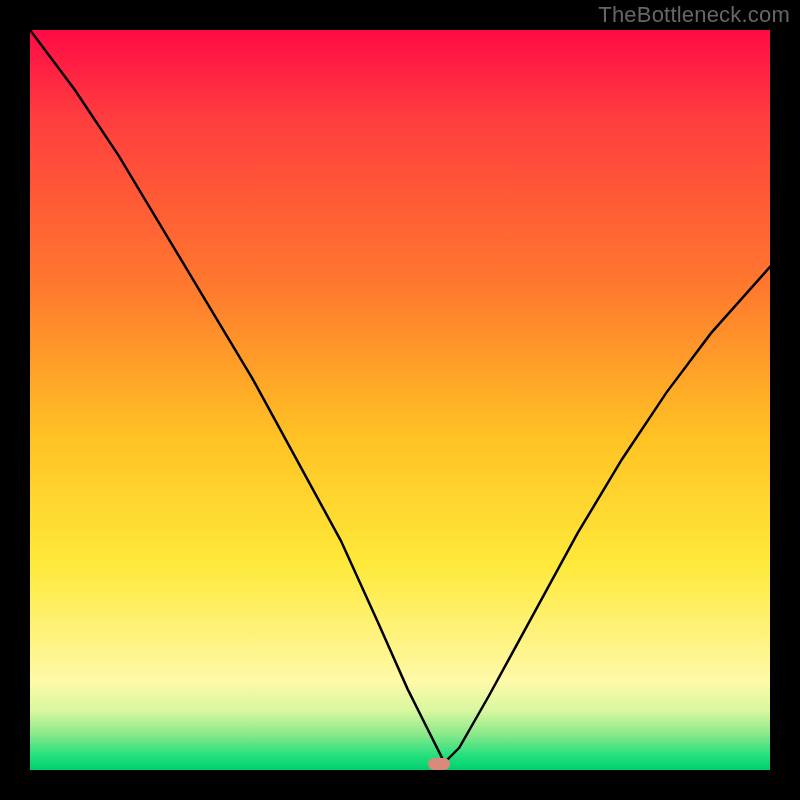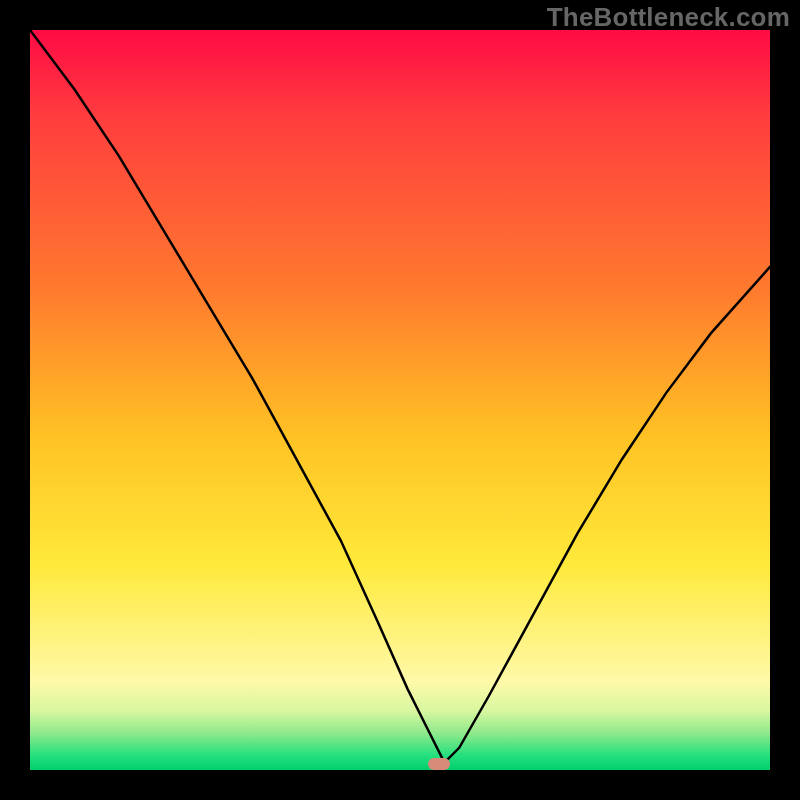--- a/index.html
+++ b/index.html
@@ -15,22 +15,22 @@
     position: relative;
     width: 800px;
     height: 800px;
     background: #000;
   }
   .watermark {
     position: absolute;
     top: 2px;
     right: 10px;
     color: #666;
-    font-size: 26px;
-    font-weight: 700;
+    font-size: 22px;
+    font-weight: 400;
     letter-spacing: 0.2px;
     z-index: 5;
   }
   .plot-area {
     position: absolute;
     left: 30px;
     top: 30px;
     width: 740px;
     height: 740px;
     overflow: hidden;

